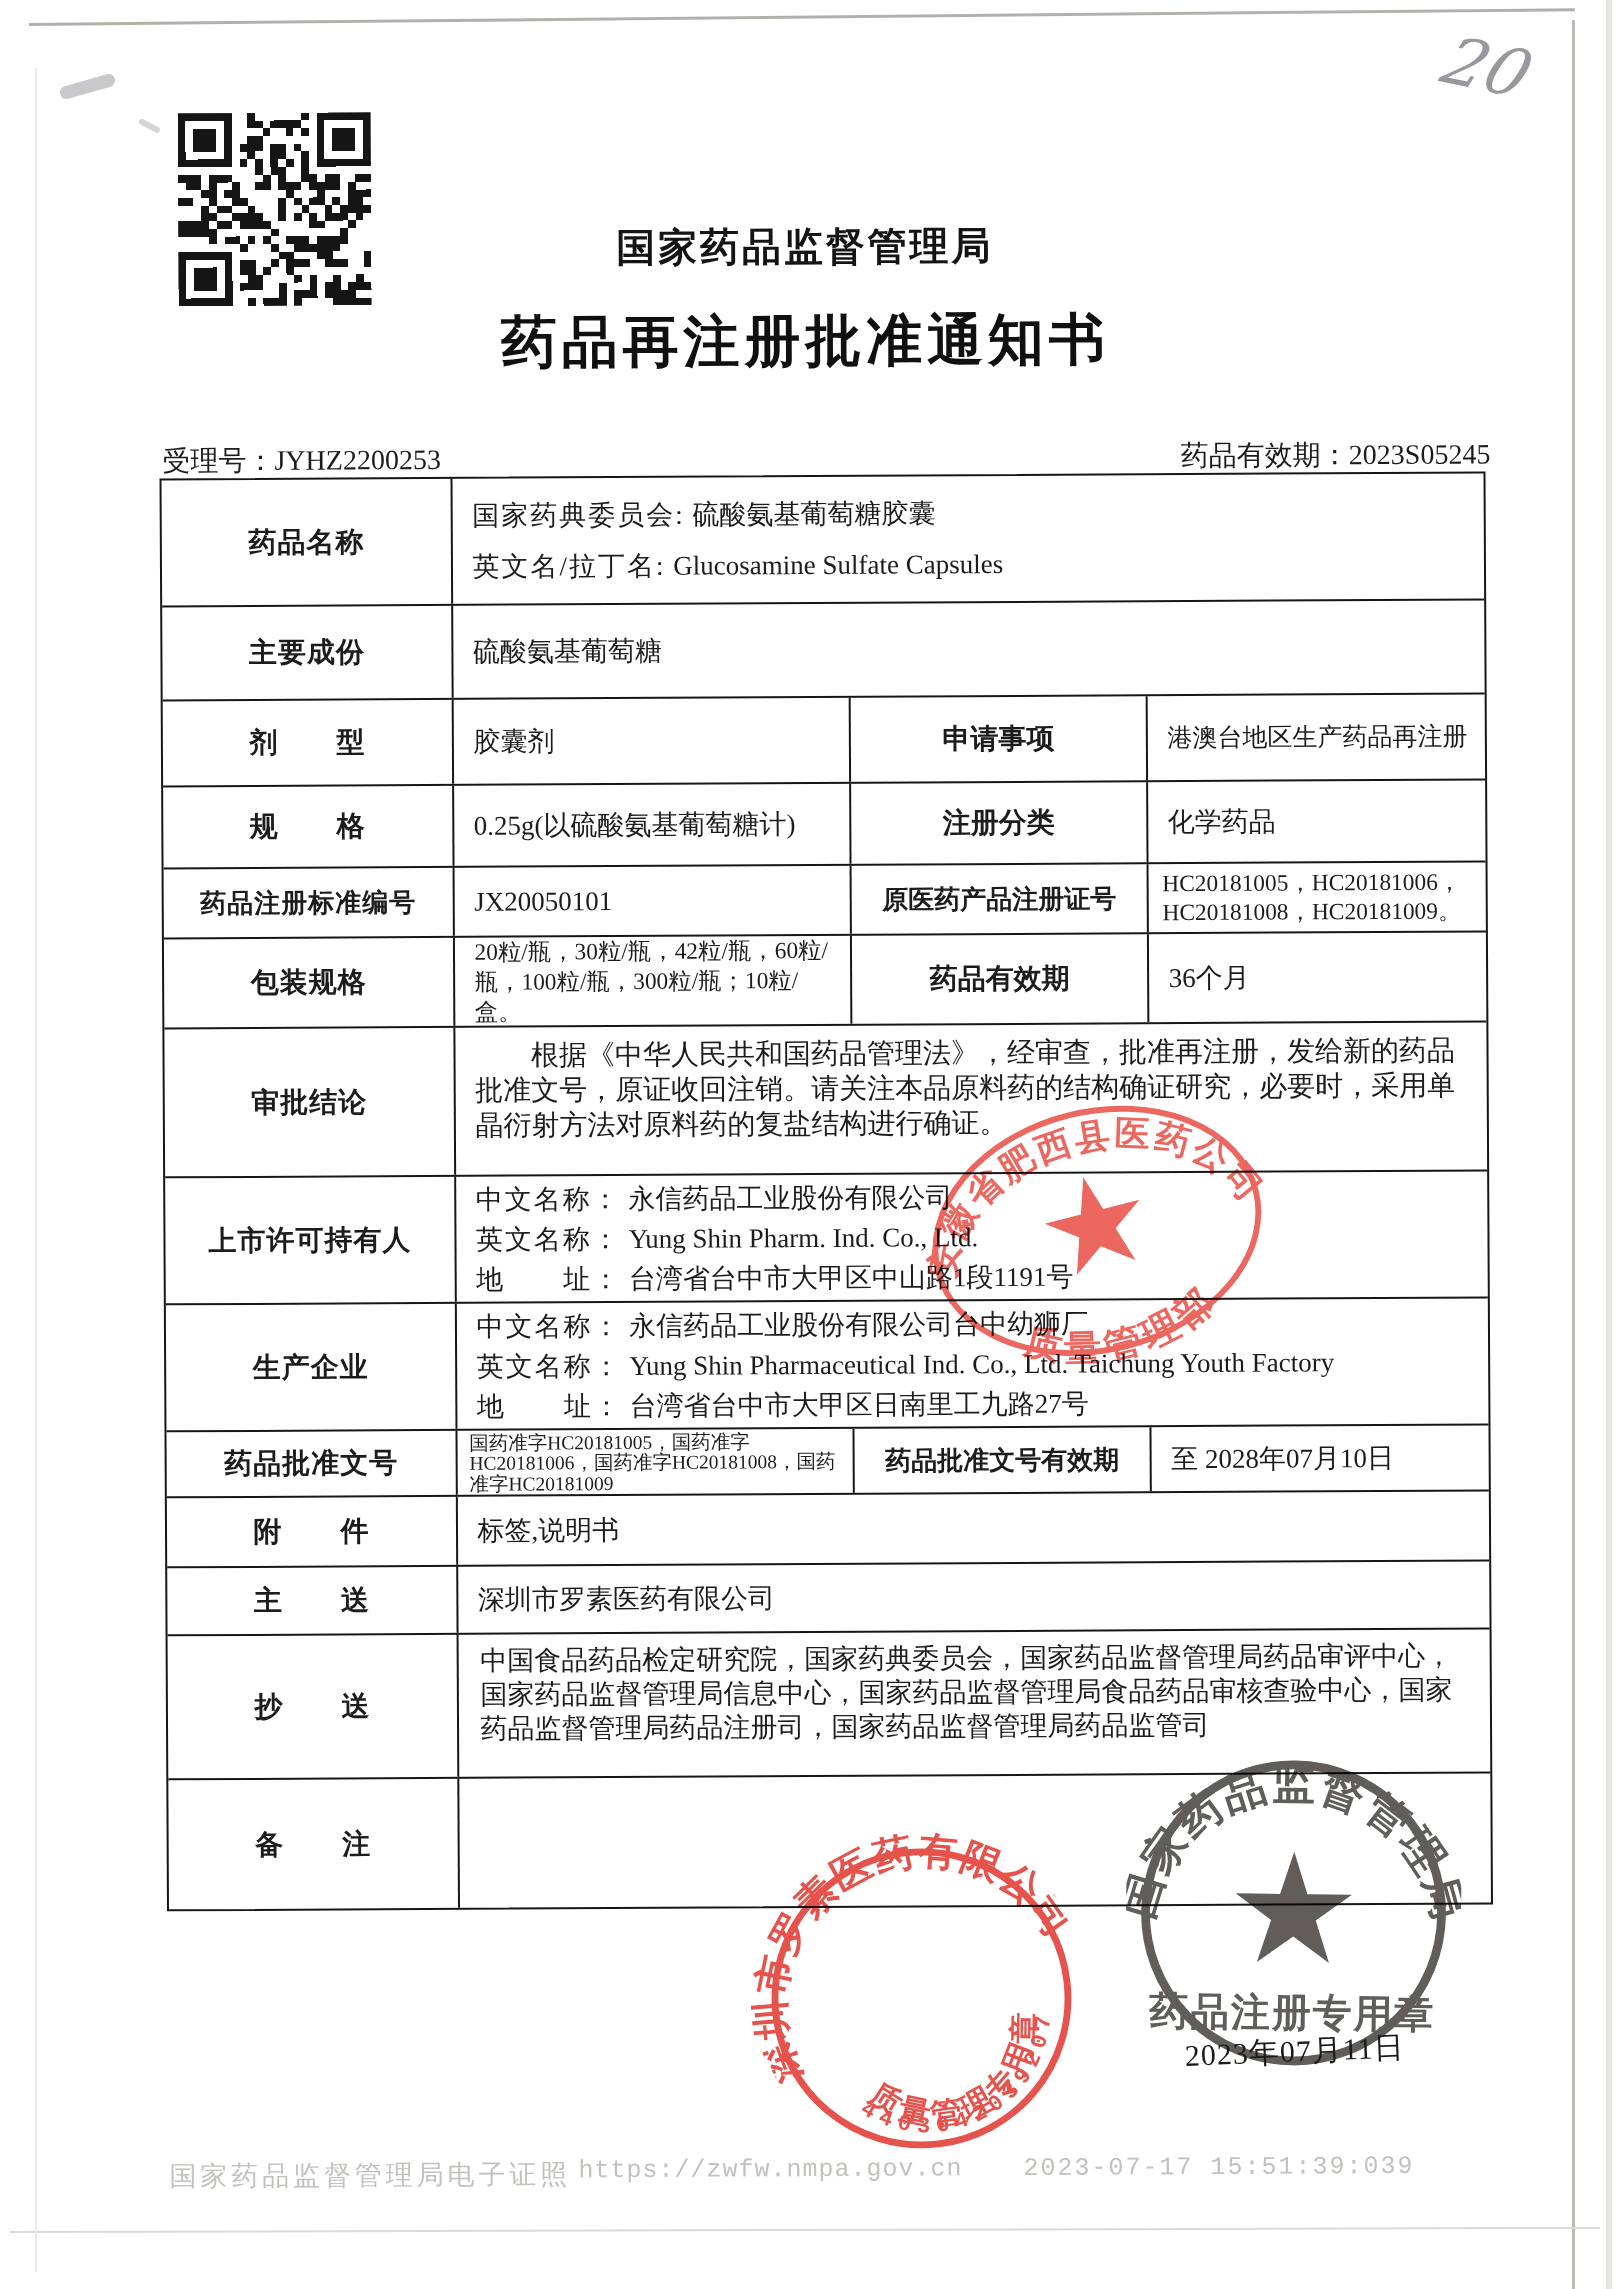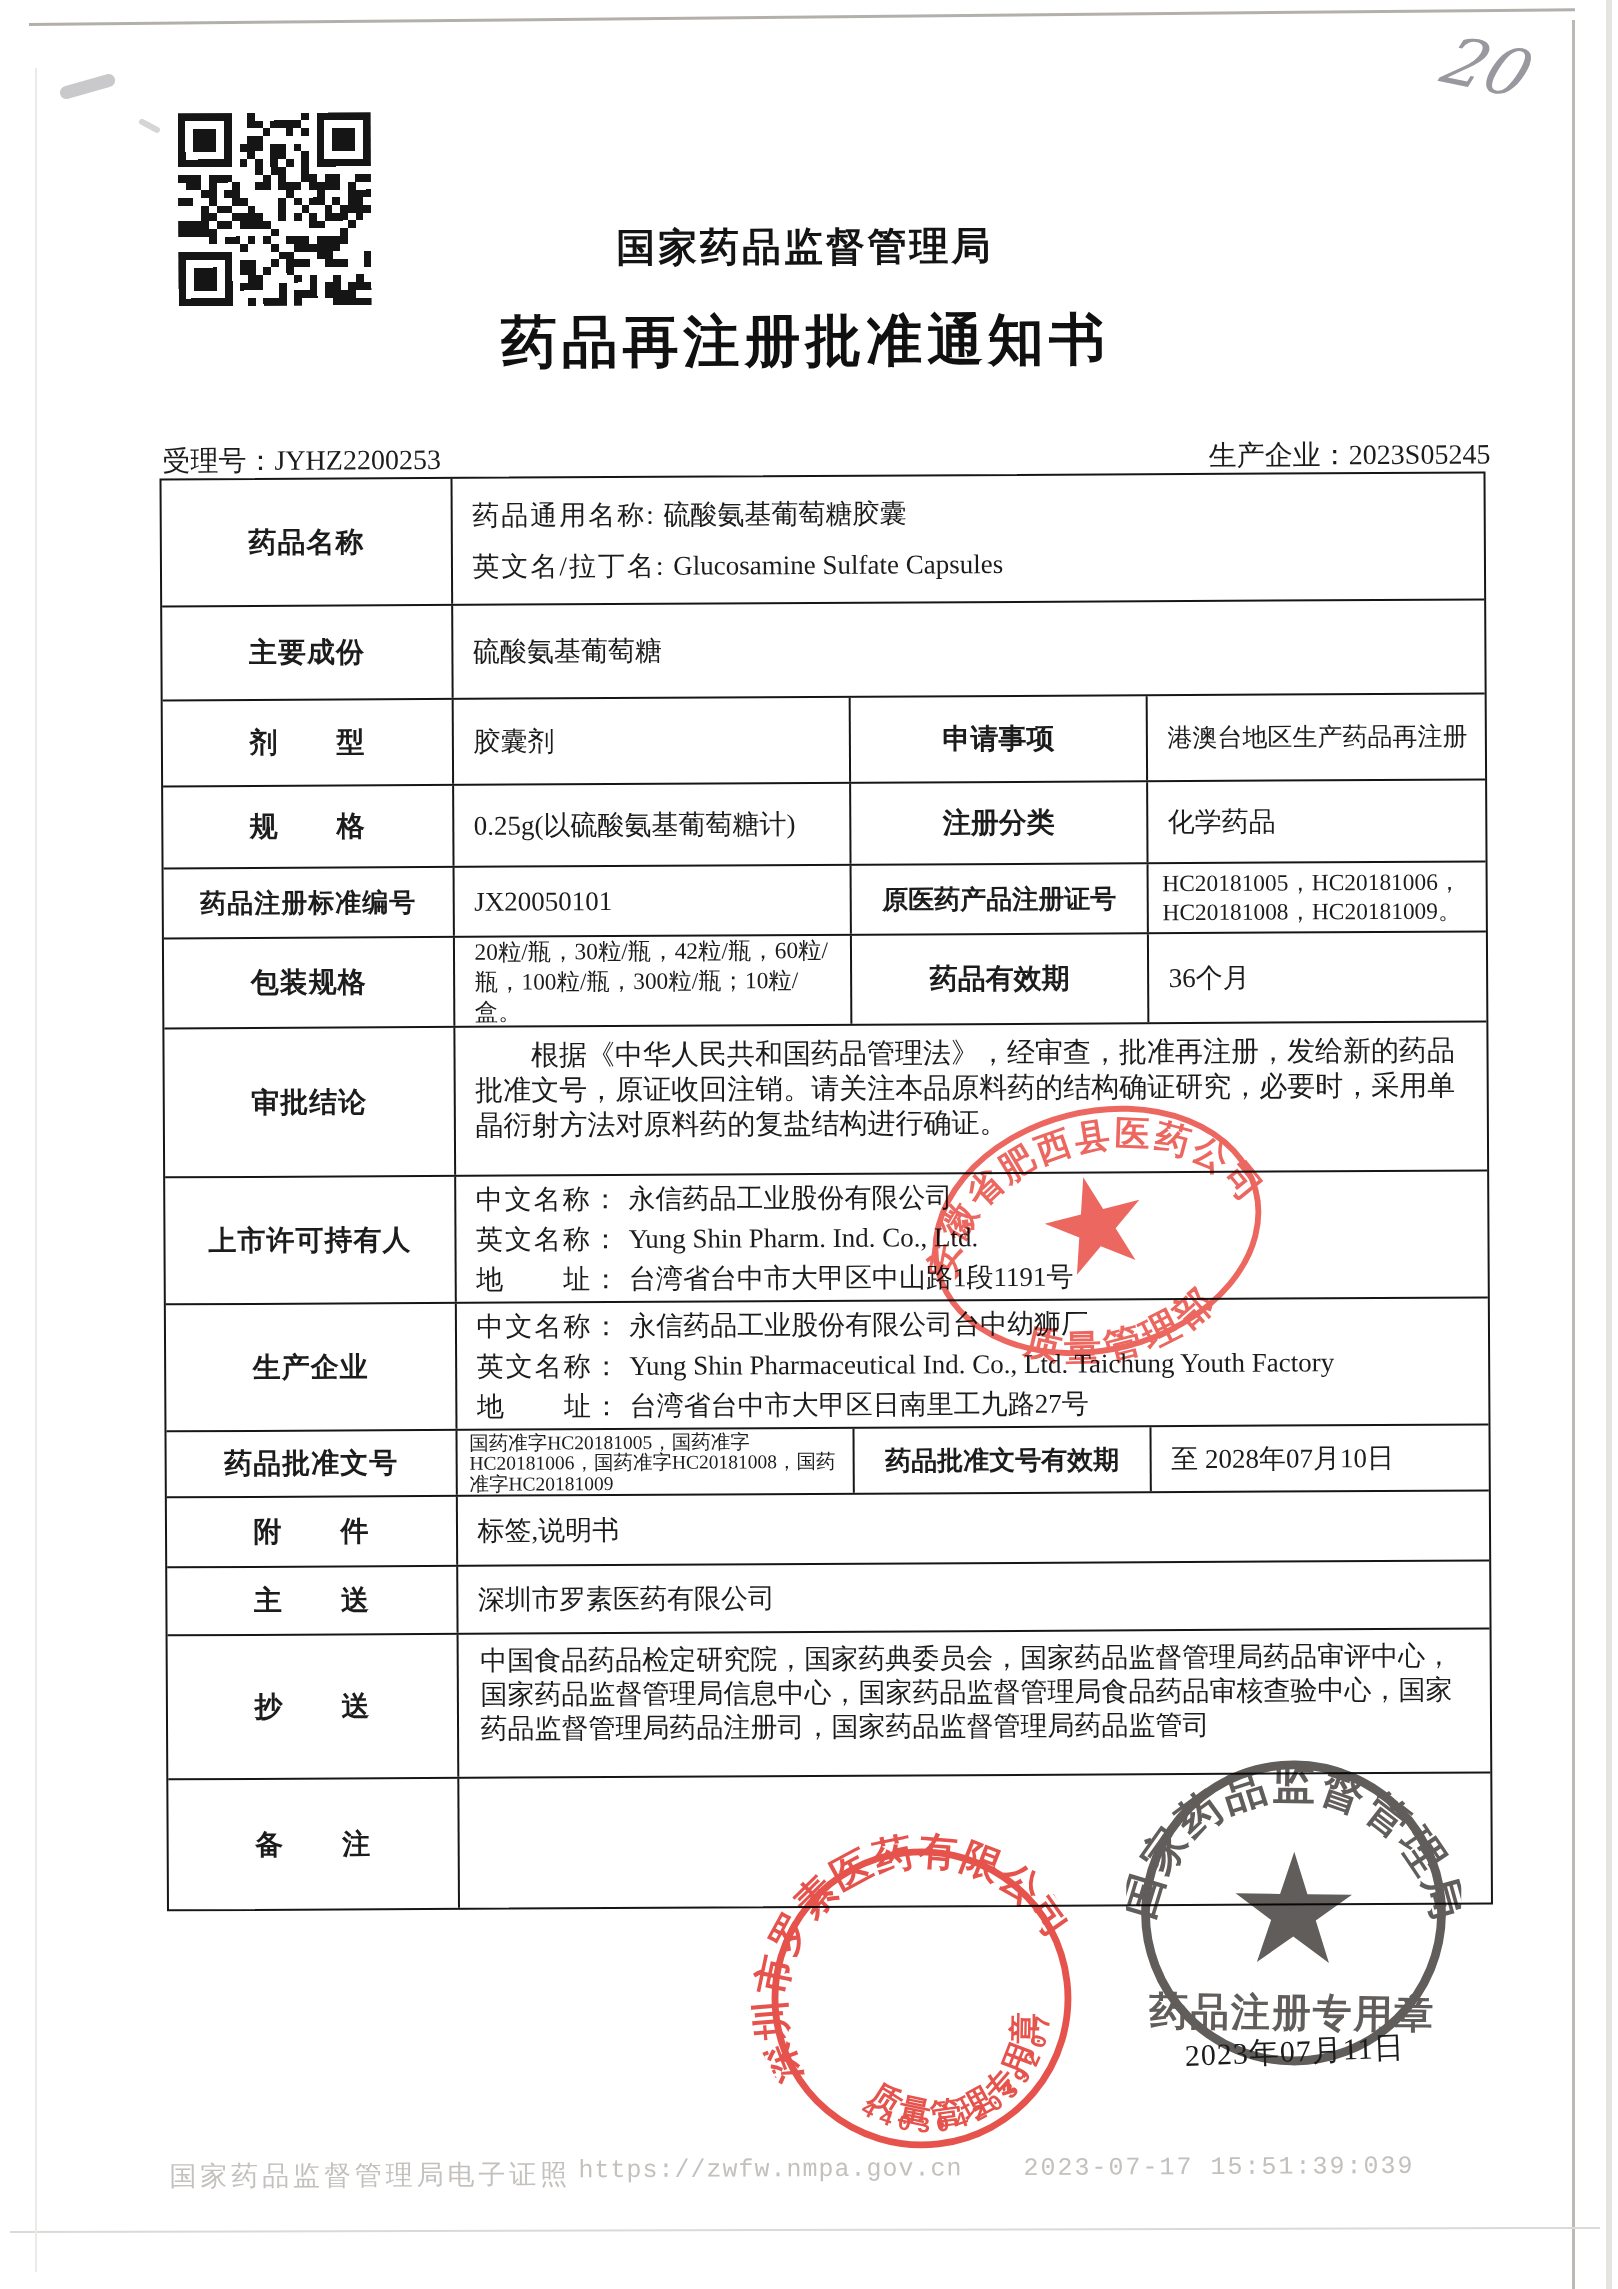--- a/index.html
+++ b/index.html
@@ -385,30 +385,30 @@
         <rect x="23" y="24" width="1" height="1"></rect>
         <rect x="24" y="24" width="1" height="1"></rect>
       </svg></div>
   <div id="handwritten">20</div>
   <div id="agency">国家药品监督管理局</div>
   <div id="doc-title">药品再注册批准通知书</div>
   <div id="acceptance">
     <span>受理号：</span><span>JYHZ2200253</span>
   </div>
   <div id="notice-no">
-    <span>生产企业：</span><span>2023S05245</span>
+    <span>药品有效期：</span><span>2023S05245</span>
   </div>
 
   <div id="doc-table">
 
     <div class="t-row" style="height:127px">
       <div class="cell lbl">药品名称</div>
       <div class="cell c-last content">
         <div class="kv-line" style="line-height:51px">
-          <span class="k">药品通用名称:</span>
+          <span class="k">国家药典委员会:</span>
           <span class="v">硫酸氨基葡萄糖胶囊</span>
         </div>
         <div class="kv-line" style="line-height:51px">
           <span class="k">英文名/拉丁名:</span>
           <span class="v">Glucosamine Sulfate Capsules</span>
         </div>
       </div>
     </div>
 
     <div class="t-row" style="height:94px">

